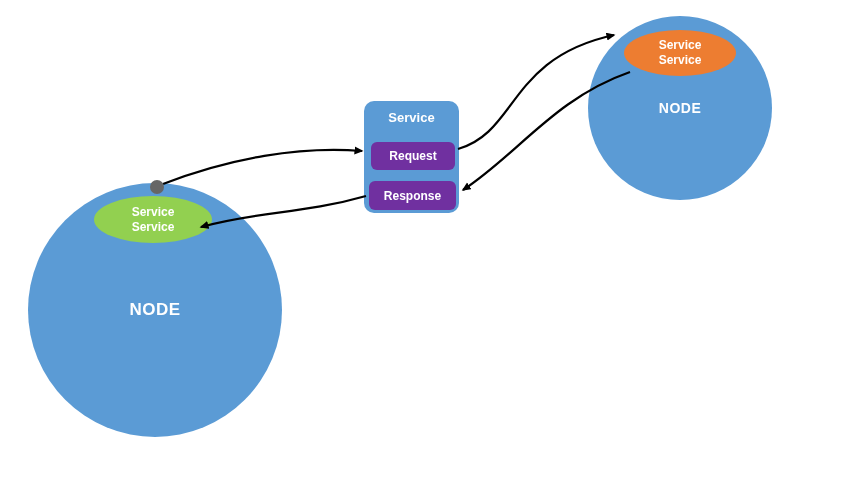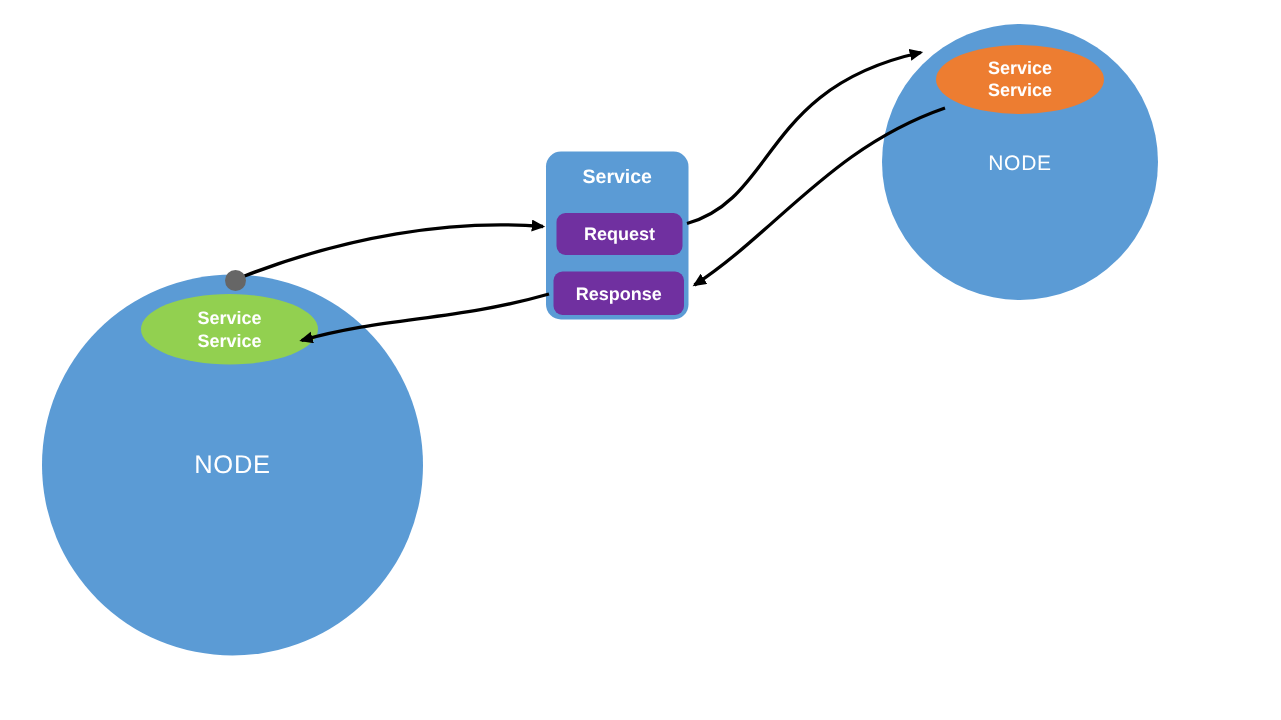--- a/index.html
+++ b/index.html
@@ -20,21 +20,21 @@
     border-radius: 50%;
     background: #5B9BD5;
     display: flex;
     align-items: center;
     justify-content: center;
   }
   .circle.left  { left: 28px;  top: 183px; width: 254px; height: 254px; }
   .circle.right { left: 588px; top: 16px;  width: 184px; height: 184px; }
   .node-label {
     color: #ffffff;
-    font-weight: normal;
+    font-weight: bold;
     letter-spacing: 0.5px;
     text-align: center;
   }
   .circle.left  .node-label { font-size: 17px; }
   .circle.right .node-label { font-size: 14px; }
   .oval {
     position: absolute;
     border-radius: 50%;
     display: flex;
     flex-direction: column;

